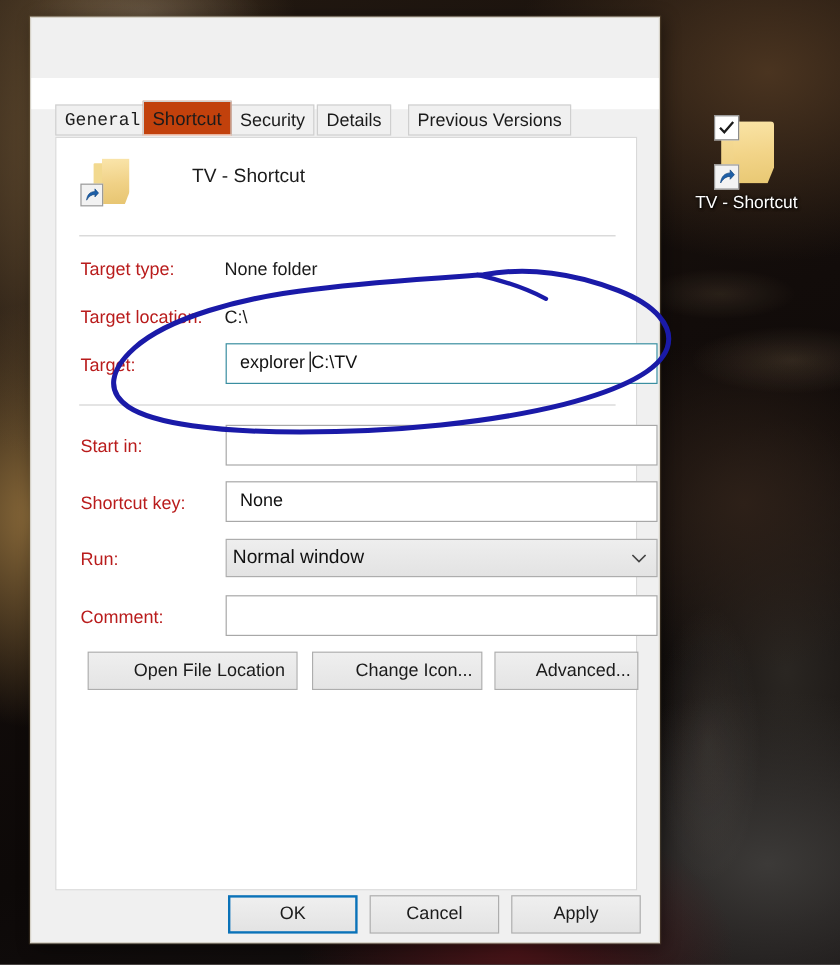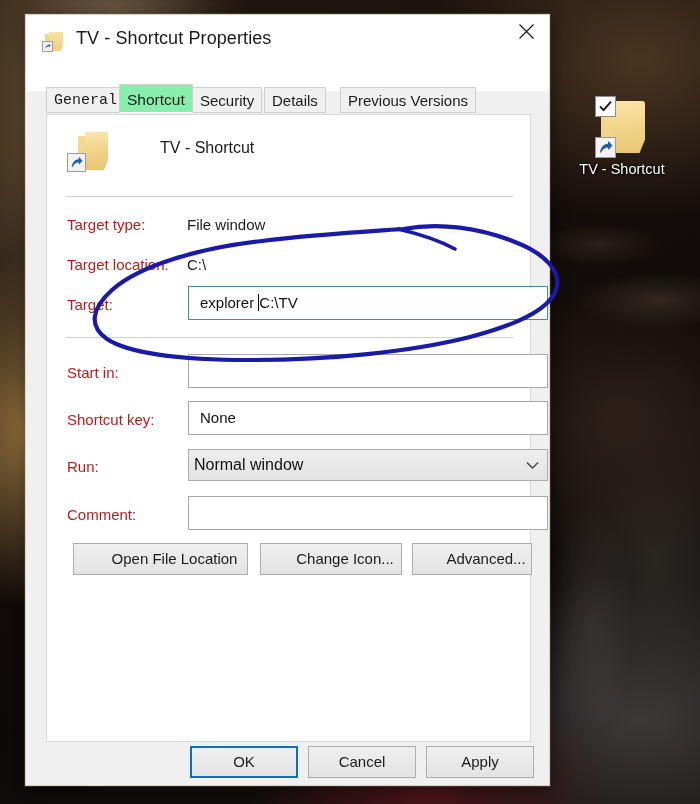--- a/index.html
+++ b/index.html
@@ -174,21 +174,21 @@
     box-sizing: border-box;
     background: #f0f0f0;
     border: 1px solid #cfcfcf;
     white-space: nowrap;
     cursor: default;
   }
   .tab.active {
     top: 19px;
     height: 29px;
     line-height: 29px;
-    background: #86efac;
+    background: #c2410c;
     border-bottom-color: #ffffff;
     font-size: 15.5px;
     z-index: 5;
   }
 
   
   #tabpanel {
     position: absolute;
     left: 20px; top: 99px;
     width: 485px; height: 628px;
@@ -368,37 +368,20 @@
         <svg width="15" height="15" viewBox="0 0 15 15">
           <path d="M2.5 12.5 C3 7 6 4.3 10.5 4.1 L10.5 1.6 L14 5.6 L10.5 9.4 L10.5 7 C7 7.1 4.6 9 2.5 12.5 Z" fill="#1d5fa8" stroke="#16477e" stroke-width="0.6"></path>
         </svg>
       </div>
     </div>
     <div id="desktop-icon-label">TV - Shortcut</div>
   </div>
 
   <div id="dialog">
 
-    <div id="titlebar">
-      <div id="titlebar-icon">
-        <div class="tb-folder-back"></div>
-        <div class="tb-folder-front"></div>
-        <div class="tb-arrow">
-          <svg width="7" height="7" viewBox="0 0 15 15">
-            <path d="M2.5 12.5 C3 7 6 4.3 10.5 4.1 L10.5 1.6 L14 5.6 L10.5 9.4 L10.5 7 C7 7.1 4.6 9 2.5 12.5 Z" fill="#1d5fa8"></path>
-          </svg>
-        </div>
-      </div>
-      <div id="titlebar-text">TV - Shortcut Properties</div>
-      <div id="close-button">
-        <svg width="17" height="17" viewBox="0 0 17 17">
-          <path d="M1.5 1.5 L15.5 15.5 M15.5 1.5 L1.5 15.5" stroke="#1b1b1b" stroke-width="1.2"></path>
-        </svg>
-      </div>
-    </div>
 
     <div id="tabstrip">
       <div class="tab" style="left:20px;font-family:Liberation Mono, monospace;">General</div>
       <div class="tab active" style="left:93px;">Shortcut</div>
       <div class="tab" style="left:166px;">Security</div>
       <div class="tab" style="left:238px;">Details</div>
       <div class="tab" style="left:314px;">Previous Versions</div>
     </div>
 
     <div id="tabpanel">
@@ -413,21 +396,21 @@
             </svg>
           </div>
         </div>
         <div id="header-name">TV - Shortcut</div>
       </div>
 
       <div class="hr" id="hr-1"></div>
 
       <div class="form-row">
         <div class="form-label" style="top:101px;">Target type:</div>
-        <div class="static-value" style="top:101px;">File window</div>
+        <div class="static-value" style="top:101px;">None folder</div>
       </div>
 
       <div class="form-row">
         <div class="form-label" style="top:141px;">Target location:</div>
         <div class="static-value" style="top:141px;">C:\</div>
       </div>
 
       <div class="form-row">
         <div class="form-label" style="top:181px;">Target:</div>
         <div class="text-input focused" style="top:171px;"><span>explorer </span><span class="caret"></span><span>C:\TV</span></div>

